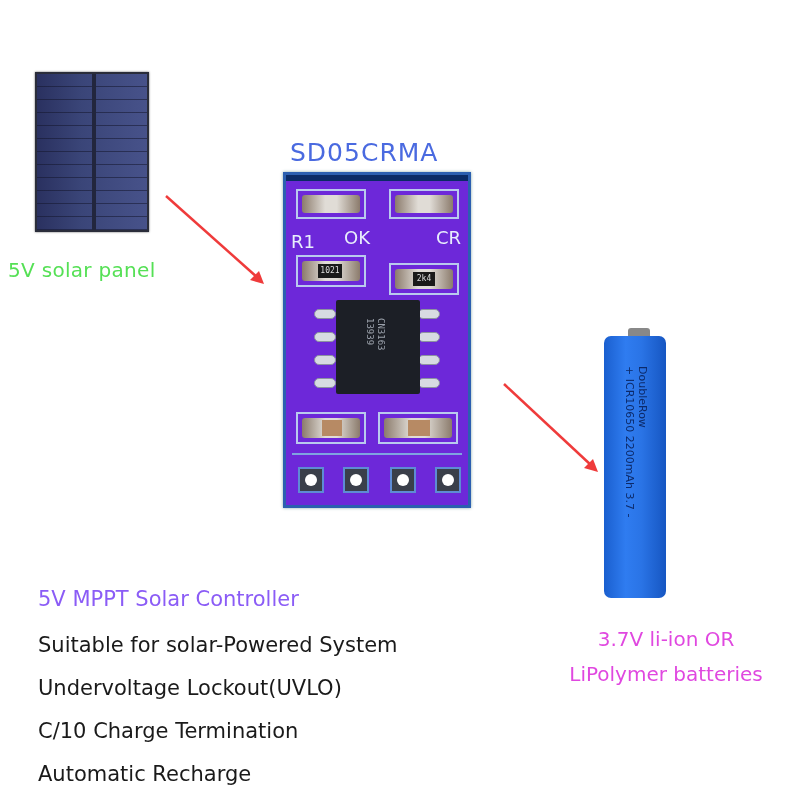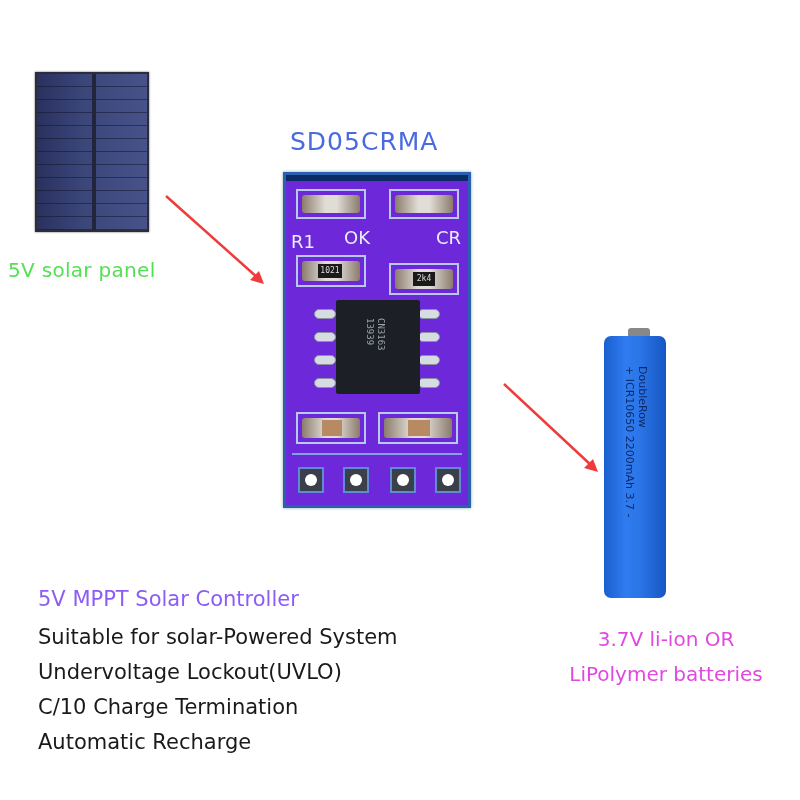--- a/index.html
+++ b/index.html
@@ -6,21 +6,21 @@
     body { width: 800px; height: 800px; position: relative; overflow: hidden; font-family: "DejaVu Sans", sans-serif; }
     .abs { position: absolute; }
 
     
     .solar-panel { left: 35px; top: 72px; width: 114px; height: 160px; background: linear-gradient(90deg, #2a3160 0%, #3a4578 40%, #47528a 100%); border: 2px solid #2a2d3a; box-sizing: border-box; box-shadow: 0 0 2px #666; }
     .solar-panel .divider { position: absolute; left: 55px; top: 0; width: 4px; height: 100%; background: #22263d; }
     .solar-panel .cells { position: absolute; inset: 0; background-image: repeating-linear-gradient(180deg, transparent 0 12px, rgba(20,22,45,0.55) 12px 13px); }
 
     
     .label-solar { left: 8px; top: 258px; font-size: 20px; color: #55e055; letter-spacing: 0.3px; text-align: center; }
-    .label-model { left: 290px; top: 127px; font-size: 25px; color: #4a6ae0; letter-spacing: 1px; }
+    .label-model { left: 290px; top: 138px; font-size: 25px; color: #4a6ae0; letter-spacing: 1px; }
 
     
     .arrow svg { display: block; }
 
     
     .pcb { left: 283px; top: 172px; width: 188px; height: 336px; background: #6d28d9; border: 3px solid #2b5fb0; box-sizing: border-box; box-shadow: 0 0 3px #8aa; }
     .pcb-top-bar { left: 0; top: 0; width: 100%; height: 6px; background: #0a2b66; }
     .pad-group { position: absolute; border: 2px solid #b9c9ee; box-sizing: border-box; }
     .smd { position: absolute; background: #c8c0b5; border-radius: 3px; }
     .smd.light { background: linear-gradient(90deg, #8b7b6c, #e0dcd6 40%, #e0dcd6 60%, #8b7b6c); }
@@ -35,21 +35,21 @@
     .pcb-divider { position: absolute; left: 6px; right: 6px; height: 2px; background: #7fa3e0; }
 
     
     .battery { left: 604px; top: 336px; width: 62px; height: 262px; background: linear-gradient(90deg, #1a5fcf 0%, #2f7cf0 35%, #2a74e6 60%, #1656c2 100%); border-radius: 7px; }
     .battery-terminal { left: 628px; top: 328px; width: 22px; height: 8px; background: #555; border-radius: 3px 3px 0 0; opacity: 0.7; }
     .battery-text { position: absolute; left: 45px; top: 30px; color: #0c2a6a; font-size: 11px; font-family: "DejaVu Sans", sans-serif; transform: rotate(90deg); transform-origin: left top; white-space: nowrap; line-height: 13px; }
 
     
     .title-red { left: 38px; top: 587px; font-size: 21px; color: #8b5cf6; }
     .features { left: 38px; top: 620px; }
-    .feature { font-size: 21px; color: #1a1a1a; line-height: 35px; white-space: nowrap; }
+    .feature { font-size: 21px; color: #1a1a1a; line-height: 35px; white-space: nowrap; margin-top: 8px; }
     .battery-label { left: 546px; top: 622px; width: 240px; text-align: center; font-size: 20px; color: #e048e0; line-height: 35px; }
   </style>
 </head>
 <body>
 
 <div class="abs solar-panel">
   <div class="cells"></div>
   <div class="divider"></div>
 </div>
 <div class="abs label-solar">5V solar panel</div>

